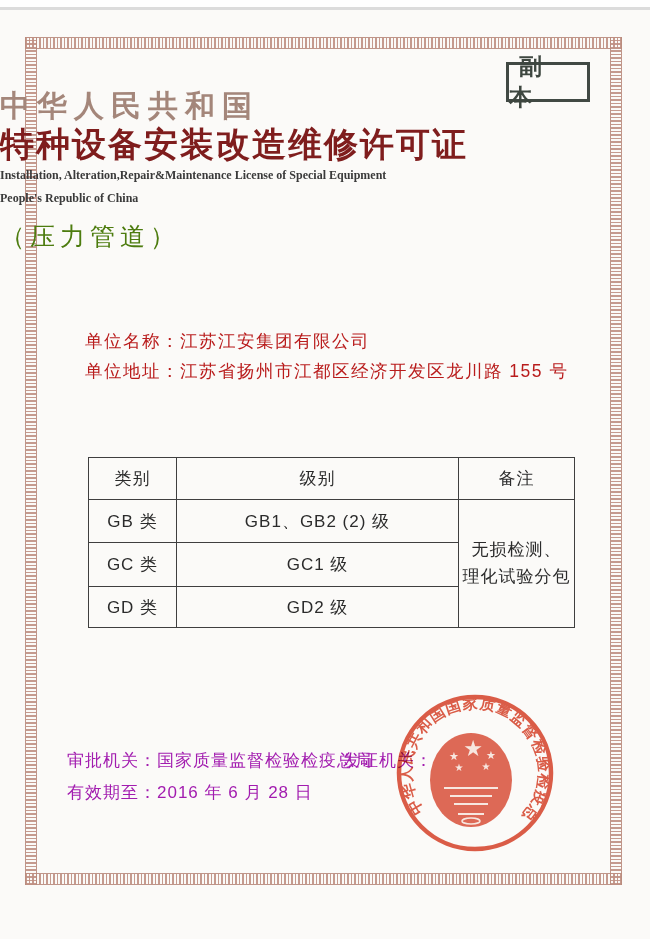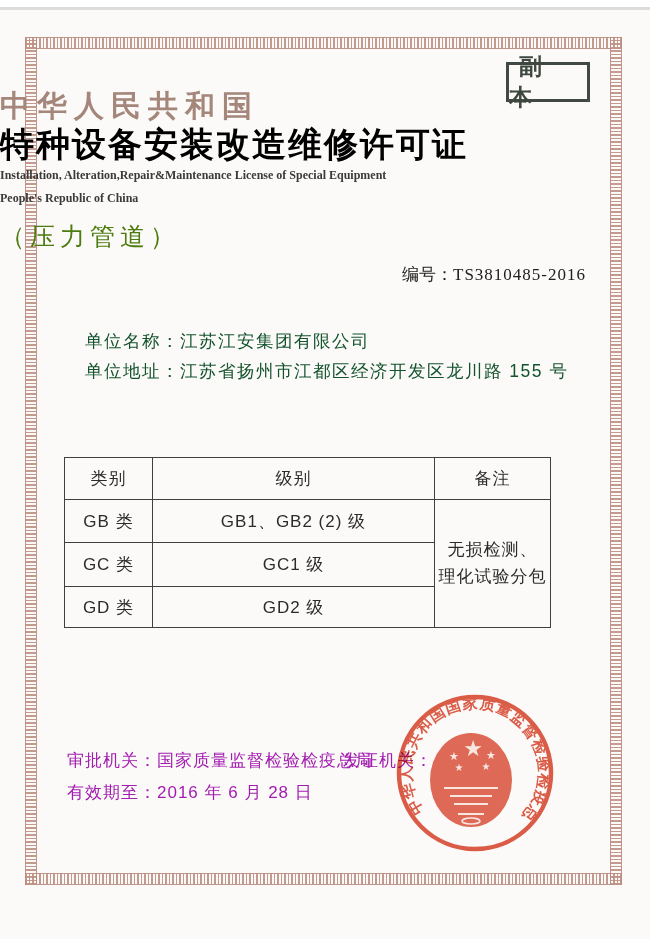--- a/index.html
+++ b/index.html
@@ -26,35 +26,35 @@
   .strip-top{top:0;} .strip-bottom{bottom:0;} .strip-left{left:0;} .strip-right{right:0;}
   
   .copy-stamp{
     position:absolute;left:506px;top:55px;width:78px;height:34px;
     border:3px solid #414944;display:flex;align-items:center;justify-content:center;
     font-size:23px;font-weight:bold;color:#3d463f;letter-spacing:10px;text-indent:10px;
   }
   
   .t-center{position:absolute;left:0;width:650px;}
   .title-cn1{top:79px;font-size:30px;font-weight:bold;color:#a4867a;letter-spacing:7px;}
-  .title-cn2{top:115px;font-size:34px;font-weight:bold;color:#000000;letter-spacing:2px;}
+  .title-cn2{top:115px;font-size:34px;font-weight:bold;color:#7f1d1d;letter-spacing:2px;}
   .title-en{font-family:"Liberation Serif","DejaVu Serif",serif;font-weight:bold;color:#3a3a3a;font-size:12px;}
   .title-en1{top:161px;}
   .title-en2{top:184px;}
   .subtitle{top:213px;font-size:25px;color:#4d7c0f;letter-spacing:5px;font-weight:500;}
   .license-line{position:absolute;top:256px;left:402px;font-size:17px;color:#202020;}
   .license-line .num{font-family:"Liberation Serif","DejaVu Serif",serif;letter-spacing:1px;}
   
-  .field-line{position:absolute;font-size:17.5px;color:#14532d;letter-spacing:1.5px;}
+  .field-line{position:absolute;font-size:17.5px;color:#b91c1c;letter-spacing:1.5px;}
   .unit-name{left:85px;top:322px;}
   .unit-addr{left:85px;top:352px;}
   .intro-line{left:118px;top:423px;letter-spacing:1px;}
   
   table.grant{
-    position:absolute;left:64px;top:450px;width:486px;
+    position:absolute;left:88px;top:450px;width:486px;
     border-collapse:collapse;table-layout:fixed;
   }
   table.grant td,table.grant th{
     border:1.8px solid #3f3f3f;font-size:17px;font-weight:normal;
     color:#2b2b2b;text-align:center;padding:0;letter-spacing:1px;
   }
   table.grant .hrow{height:42px;}
   table.grant .r1{height:43px;} table.grant .r2{height:44px;} table.grant .r3{height:41px;}
   td.remark-cell{white-space:pre-line;text-align:left;padding-left:9px;line-height:1.55;}
   
@@ -86,23 +86,20 @@
   </div>
 
   <div class="copy-stamp">副 本</div>
 
   <div class="t-center title-cn1">中华人民共和国</div>
   <div class="t-center title-cn2">特种设备安装改造维修许可证</div>
   <div class="t-center title-en title-en1">Installation, Alteration,Repair&amp;Maintenance License of Special Equipment</div>
   <div class="t-center title-en title-en2">People's Republic of China</div>
   <div class="t-center subtitle">（压力管道）</div>
 
-  <div class="license-line">
-    <span>编号：</span><span class="num">TS3810485-2016</span>
-  </div>
 
   <div class="field-line unit-name">
     <span>单位名称：</span><span>江苏江安集团有限公司</span>
   </div>
   <div class="field-line unit-addr">
     <span>单位地址：</span><span>江苏省扬州市江都区经济开发区龙川路 155 号</span>
   </div>
 
 
   <table class="grant">

